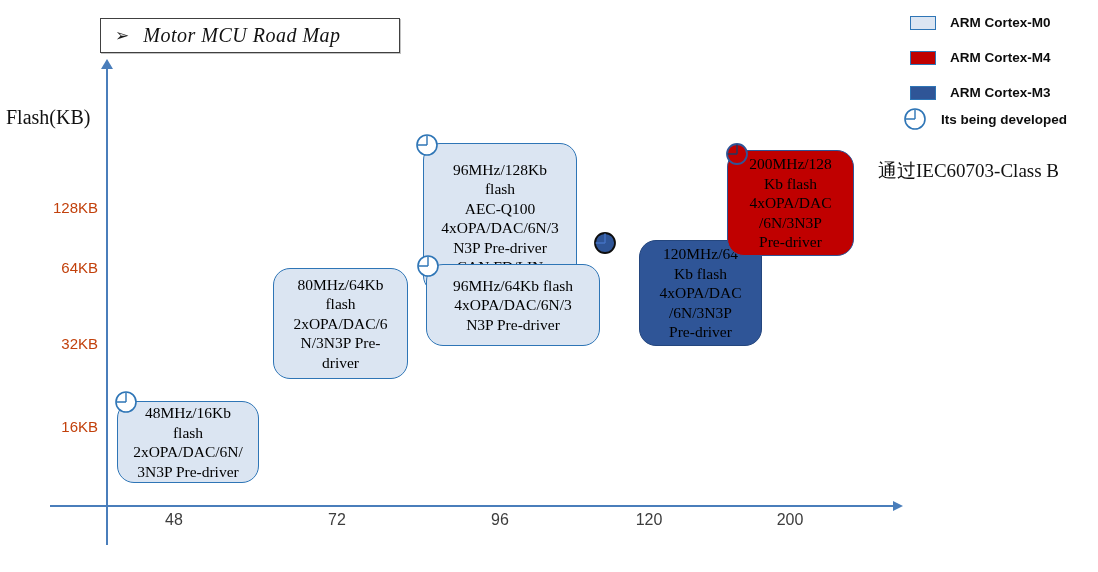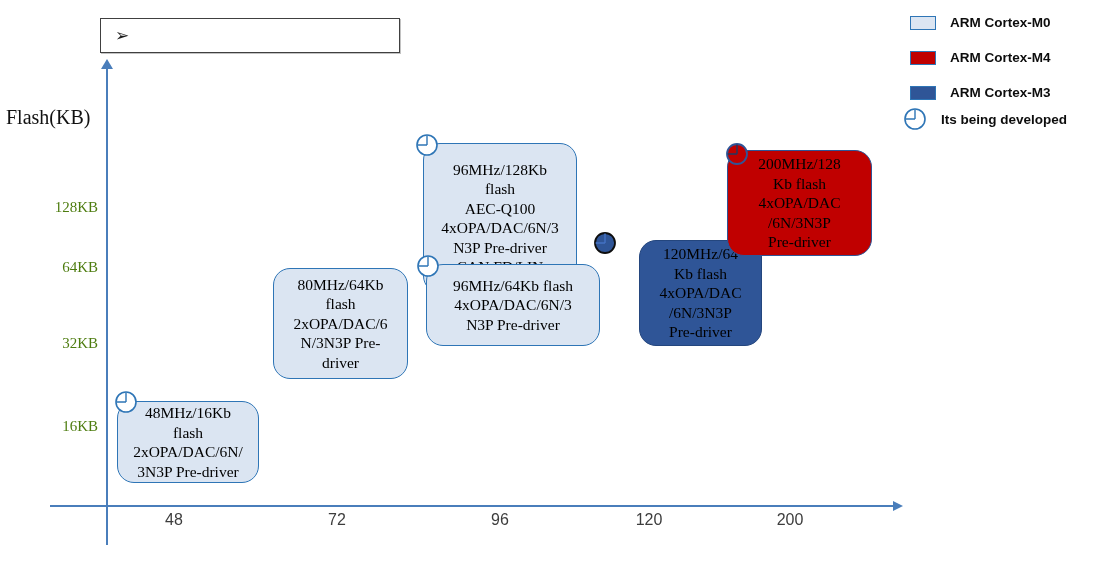--- a/index.html
+++ b/index.html
@@ -20,21 +20,21 @@
   .y-axis{position:absolute;left:106px;top:68px;width:2px;height:477px;background:#4a7ebb;}
   .y-arrow{position:absolute;left:101px;top:59px;width:0;height:0;
     border-left:6px solid transparent;border-right:6px solid transparent;border-bottom:10px solid #4a7ebb;}
   .x-axis{position:absolute;left:50px;top:505px;width:846px;height:2px;background:#4a7ebb;}
   .x-arrow{position:absolute;left:893px;top:501px;width:0;height:0;
     border-top:5px solid transparent;border-bottom:5px solid transparent;border-left:10px solid #4a7ebb;}
   .axis-title{position:absolute;font-size:20px;color:#111;}
   .y-title{left:6px;top:106px;}
   .x-title{left:879px;top:507px;font-size:19px;}
   .ytick{position:absolute;left:38px;width:60px;text-align:right;
-    font-family:Liberation Serif, serif;font-size:15px;color:#4d7c0f;}
+    font-family:Liberation Sans, sans-serif;font-size:15px;color:#c2410c;}
   .xtick{position:absolute;top:511px;width:44px;text-align:center;
     font-family:"Liberation Sans",sans-serif;font-size:16px;color:#3d3d3d;}
   
   .box{
     position:absolute;box-sizing:border-box;border-radius:17px;
     display:flex;align-items:center;justify-content:center;text-align:center;
     white-space:pre-line;font-size:15.5px;line-height:19.5px;color:#000;
   }
   .box.m0{background:#dbe5f2;border:1.8px solid #2e75b6;}
   .box.m3{background:#2f5597;border:1.5px solid #24467e;margin-left:44px;}
@@ -46,20 +46,21 @@
     font-weight:bold;font-size:13.5px;color:#0d0d0d;text-align:right;}
   .note{position:absolute;left:878px;top:158px;font-size:19px;color:#111;white-space:nowrap;}
 </style>
 </head>
 <body>
 
 <div id="canvas">
 
   <div class="title-box">
     <span class="title-arrow">➢</span>
+    <span class="title-text">Motor MCU Road Map</span>
   </div>
 
   <div class="y-axis"></div>
   <div class="y-arrow"></div>
   <div class="x-axis"></div>
   <div class="x-arrow"></div>
 
   <div class="axis-title y-title">Flash(KB)</div>
 
   <div class="ytick" style="top:199px">128KB</div>
@@ -89,21 +90,21 @@
 N3P Pre-driver
 CAN FD/LIN</div>
   <div class="box m0" style="left:426px;top:264px;width:174px;height:82px;">96MHz/64Kb flash
 4xOPA/DAC/6N/3
 N3P Pre-driver</div>
   <div class="box m3" style="left:595px;top:240px;width:123px;height:106px;">120MHz/64
 Kb flash
 4xOPA/DAC
 /6N/3N3P
 Pre-driver</div>
-  <div class="box m4" style="left:727px;top:150px;width:145px;height:106px;">200MHz/128
+  <div class="box m4" style="left:727px;top:150px;width:127px;height:106px;">200MHz/128
 Kb flash
 4xOPA/DAC
 /6N/3N3P
 Pre-driver</div>
 
   <svg class="clock" style="left:114px;top:390px" viewBox="0 0 24 24">
     <circle cx="12" cy="12" r="10" fill="#ffffff" stroke="#2e75b6" stroke-width="1.6"></circle>
     <path d="M12 12 V2.6 M12 12 H2.6" stroke="#2e75b6" stroke-width="1.4" fill="none"></path>
   </svg>
   <svg class="clock" style="left:415px;top:133px" viewBox="0 0 24 24">
@@ -128,14 +129,15 @@
   <div class="swatch" style="top:51px;background:#c00000;"></div>
   <div class="legend-label" style="top:50px;">ARM Cortex-M4</div>
   <div class="swatch" style="top:86px;background:#2f5597;"></div>
   <div class="legend-label" style="top:85px;">ARM Cortex-M3</div>
   <svg class="clock" style="left:903px;top:107px" viewBox="0 0 24 24">
     <circle cx="12" cy="12" r="10" fill="#ffffff" stroke="#2e75b6" stroke-width="1.6"></circle>
     <path d="M12 12 V2.6 M12 12 H2.6" stroke="#2e75b6" stroke-width="1.4" fill="none"></path>
   </svg>
   <div class="legend-label" style="left:941px;top:112px;">Its being developed</div>
 
+  <div class="note">通过IEC60703-Class B</div>
 
 </div>
 
 </body></html>

